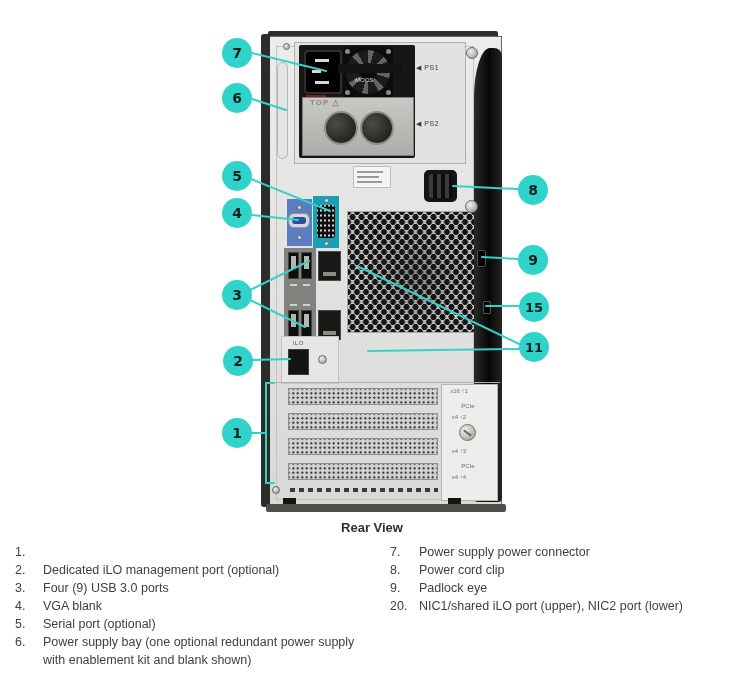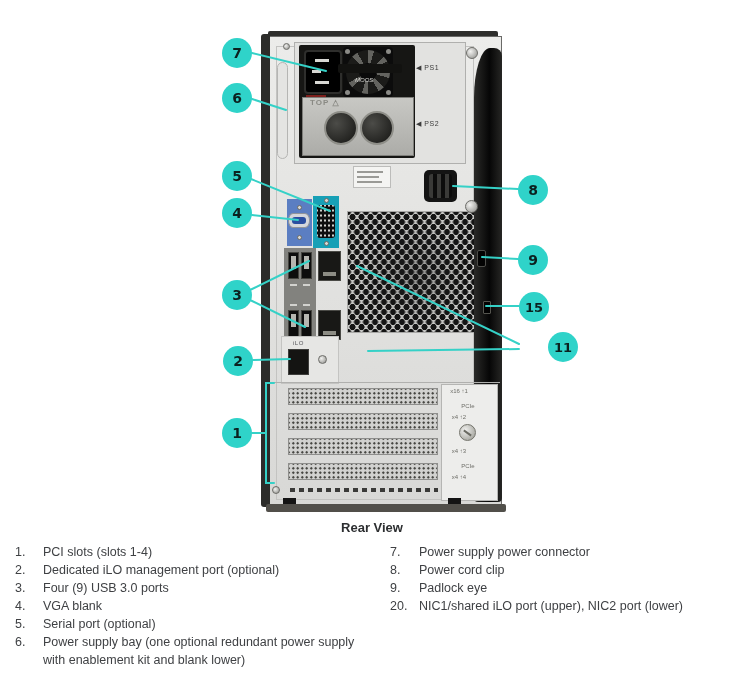--- a/index.html
+++ b/index.html
@@ -237,48 +237,47 @@
   <div class="abs co" style="left:222px;top:418px;">1</div>
   <div class="abs co" style="left:223px;top:346px;">2</div>
   <div class="abs co" style="left:222px;top:280px;">3</div>
   <div class="abs co" style="left:222px;top:198px;">4</div>
   <div class="abs co" style="left:222px;top:161px;">5</div>
   <div class="abs co" style="left:222px;top:83px;">6</div>
   <div class="abs co" style="left:222px;top:38px;">7</div>
   <div class="abs co" style="left:518px;top:175px;">8</div>
   <div class="abs co" style="left:518px;top:245px;">9</div>
   <div class="abs co two" style="left:519px;top:292px;">15</div>
-  <div class="abs co two" style="left:548px;top:332px;">11</div>
+  <div class="abs co two" style="left:519px;top:332px;">11</div>
 
   <div class="abs diagram-title">Rear View</div>
 
   <div class="abs legend left">
     <div class="lrow">
       <span class="num">1.</span>
-      <span class="txt">PCI slots (slots 1-4)</span>
     </div>
     <div class="lrow">
       <span class="num">2.</span>
       <span class="txt">Dedicated iLO management port (optional)</span>
     </div>
     <div class="lrow">
       <span class="num">3.</span>
       <span class="txt">Four (9) USB 3.0 ports</span>
     </div>
     <div class="lrow">
       <span class="num">4.</span>
       <span class="txt">VGA blank</span>
     </div>
     <div class="lrow">
       <span class="num">5.</span>
       <span class="txt">Serial port (optional)</span>
     </div>
     <div class="lrow">
       <span class="num">6.</span>
-      <span class="txt">Power supply bay (one optional redundant power supply with enablement kit and blank lower)</span>
+      <span class="txt">Power supply bay (one optional redundant power supply with enablement kit and blank shown)</span>
     </div>
   </div>
 
   <div class="abs legend right">
     <div class="lrow">
       <span class="num">7.</span>
       <span class="txt">Power supply power connector</span>
     </div>
     <div class="lrow">
       <span class="num">8.</span>

